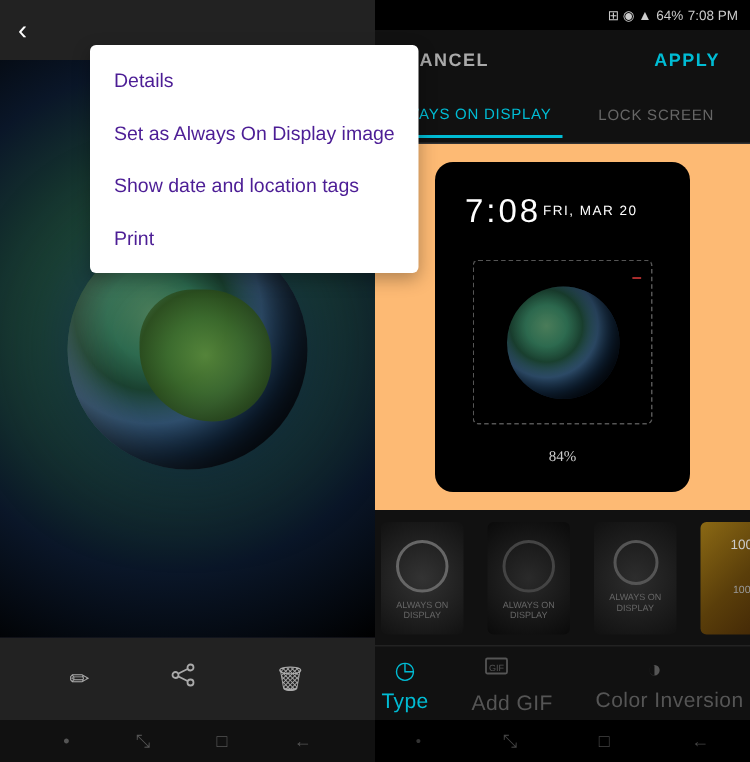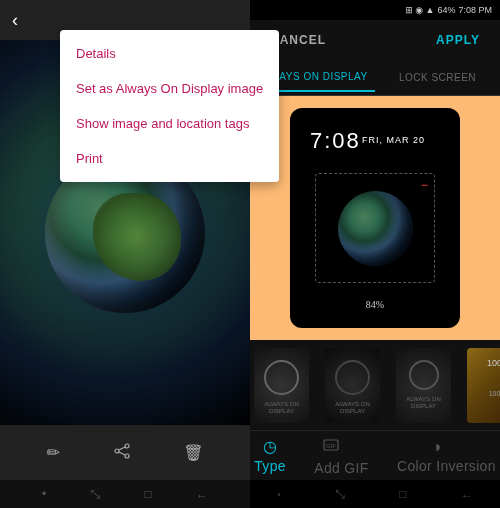--- a/index.html
+++ b/index.html
@@ -111,21 +111,21 @@
       border-radius: 4px;
       box-shadow: 0 4px 12px rgba(0,0,0,0.3);
       z-index: 100;
       min-width: 180px;
       padding: 6px 0;
     }
 
     .menu-item {
       padding: 10px 16px;
       font-size: 13px;
-      color: #be185d;
+      color: #4c1d95;
       cursor: pointer;
       white-space: nowrap;
     }
 
     
     .right-panel {
       width: 250px;
       height: 508px;
       background: #000;
       display: flex;
@@ -362,21 +362,21 @@
 <body>
 
 <div class="left-panel">
   <div class="left-top-bar">
     <span class="back-arrow">‹</span>
   </div>
 
   <div class="context-menu">
     <div class="menu-item">Details</div>
     <div class="menu-item">Set as Always On Display image</div>
-    <div class="menu-item">Show image and location tags</div>
+    <div class="menu-item">Show date and location tags</div>
     <div class="menu-item">Print</div>
   </div>
 
   <div class="earth-image">
     <div class="earth-globe">
       <div class="earth-continent"></div>
     </div>
   </div>
 
   <div class="left-bottom-bar">

